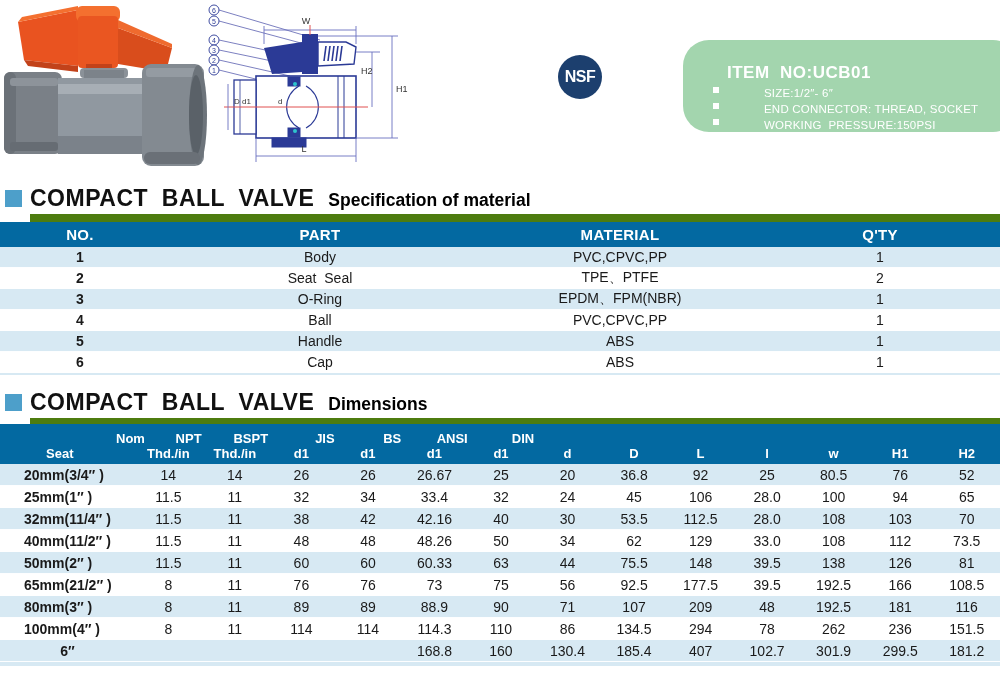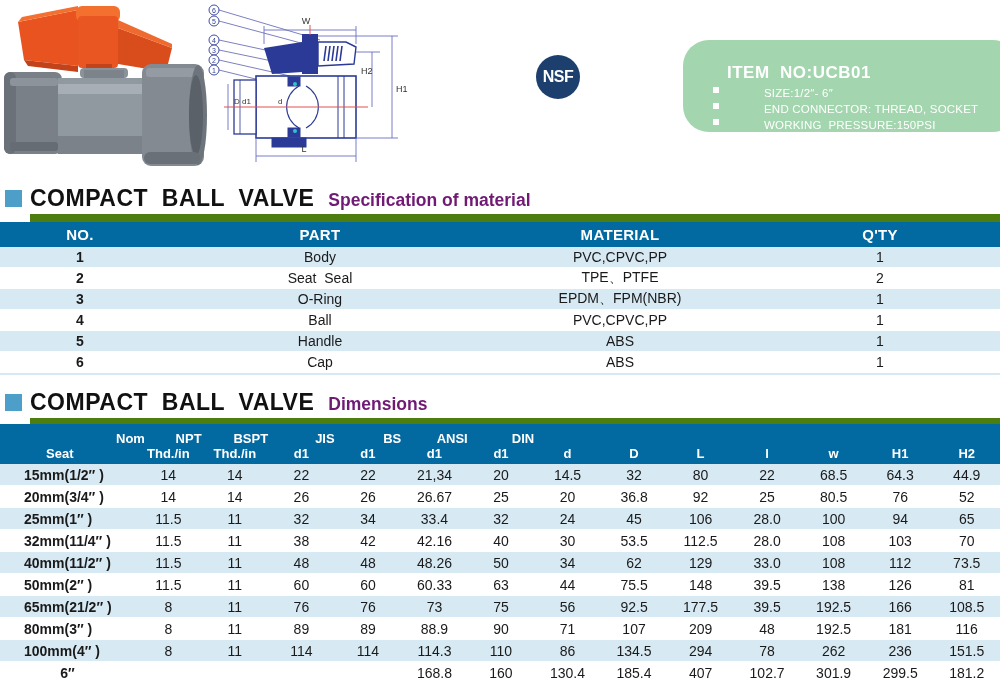--- a/index.html
+++ b/index.html
@@ -5,21 +5,21 @@
   html,body{margin:0;padding:0;}
   body{
     width:1000px;height:684px;position:relative;overflow:hidden;
     background:#ffffff;font-family:"Liberation Sans","DejaVu Sans",sans-serif;
     -webkit-font-smoothing:antialiased;
   }
   
   .photo{position:absolute;left:2px;top:4px;width:205px;height:165px;}
   .drawing{position:absolute;left:198px;top:0;width:220px;height:178px;}
   .nsf{
-    position:absolute;left:536px;top:55px;width:44px;height:44px;border-radius:50%;
+    position:absolute;left:558px;top:55px;width:44px;height:44px;border-radius:50%;
     background:#1c3f6e;color:#fff;display:flex;align-items:center;justify-content:center;
     font-weight:bold;font-size:16px;letter-spacing:-0.5px;
   }
   .badge{
     position:absolute;left:683px;top:40px;width:336px;height:92px;box-sizing:border-box;
     background:#a3d5ae;border-radius:26px;padding:23px 12px 0 30px;color:#fff;
   }
   .badge-title{font-size:17px;font-weight:bold;letter-spacing:.5px;margin-left:14px;white-space:pre-wrap;}
   .badge-item{display:flex;margin-top:4px;font-size:11.5px;letter-spacing:.2px;gap:36px;}
   .badge-item .sq{width:6px;height:6px;background:#fff;margin-right:9px;flex:0 0 auto;}
@@ -28,21 +28,21 @@
   
   .section{position:absolute;left:0;width:1000px;}
   .sec1{top:186px;}
   .sec2{top:390px;}
   .section .accent{position:absolute;left:5px;top:4px;width:17px;height:17px;background:#4d9fca;}
   .section .rule{
     margin-left:30px;border-bottom:8px solid #4d7c0f;padding-bottom:3px;
     display:flex;align-items:baseline;
   }
   .sec-title{font-size:23px;font-weight:bold;color:#111;letter-spacing:.5px;white-space:pre-wrap;line-height:24px;}
-  .sec-sub{font-size:17.5px;font-weight:bold;color:#701a75;margin-left:14px;white-space:pre-wrap;text-align:center;}
+  .sec-sub{font-size:17.5px;font-weight:bold;color:#000000;margin-left:14px;white-space:pre-wrap;text-align:center;}
 
   
   table{border-collapse:separate;border-spacing:0;width:1000px;table-layout:fixed;}
   .tbl1{position:absolute;top:222px;left:0;border-bottom:2px solid #d7e9f3;}
   .tbl2{position:absolute;top:424px;left:0;border-bottom:4px solid #d7e9f3;}
   thead th{background:#0369a1;color:#fff;font-weight:bold;padding:0;}
   tbody tr:nth-child(odd){background:#d7e9f3;}
   tbody tr:nth-child(even){background:#ffffff;}
   tbody td{
     text-align:center;color:#1a1a1a;padding:0;white-space:pre;
@@ -340,36 +340,20 @@
           <div class="h-bot">H1</div>
         </th>
         <th class="col13">
           <div class="h-top"></div>
           <div class="h-bot">H2</div>
         </th>
       </tr>
     </thead>
     <tbody>
       <tr>
-        <td>15mm(1/2″ )</td>
-        <td>14</td>
-        <td>14</td>
-        <td>22</td>
-        <td>22</td>
-        <td>21,34</td>
-        <td>20</td>
-        <td>14.5</td>
-        <td>32</td>
-        <td>80</td>
-        <td>22</td>
-        <td>68.5</td>
-        <td>64.3</td>
-        <td>44.9</td>
-      </tr>
-      <tr>
         <td>20mm(3/4″ )</td>
         <td>14</td>
         <td>14</td>
         <td>26</td>
         <td>26</td>
         <td>26.67</td>
         <td>25</td>
         <td>20</td>
         <td>36.8</td>
         <td>92</td>

